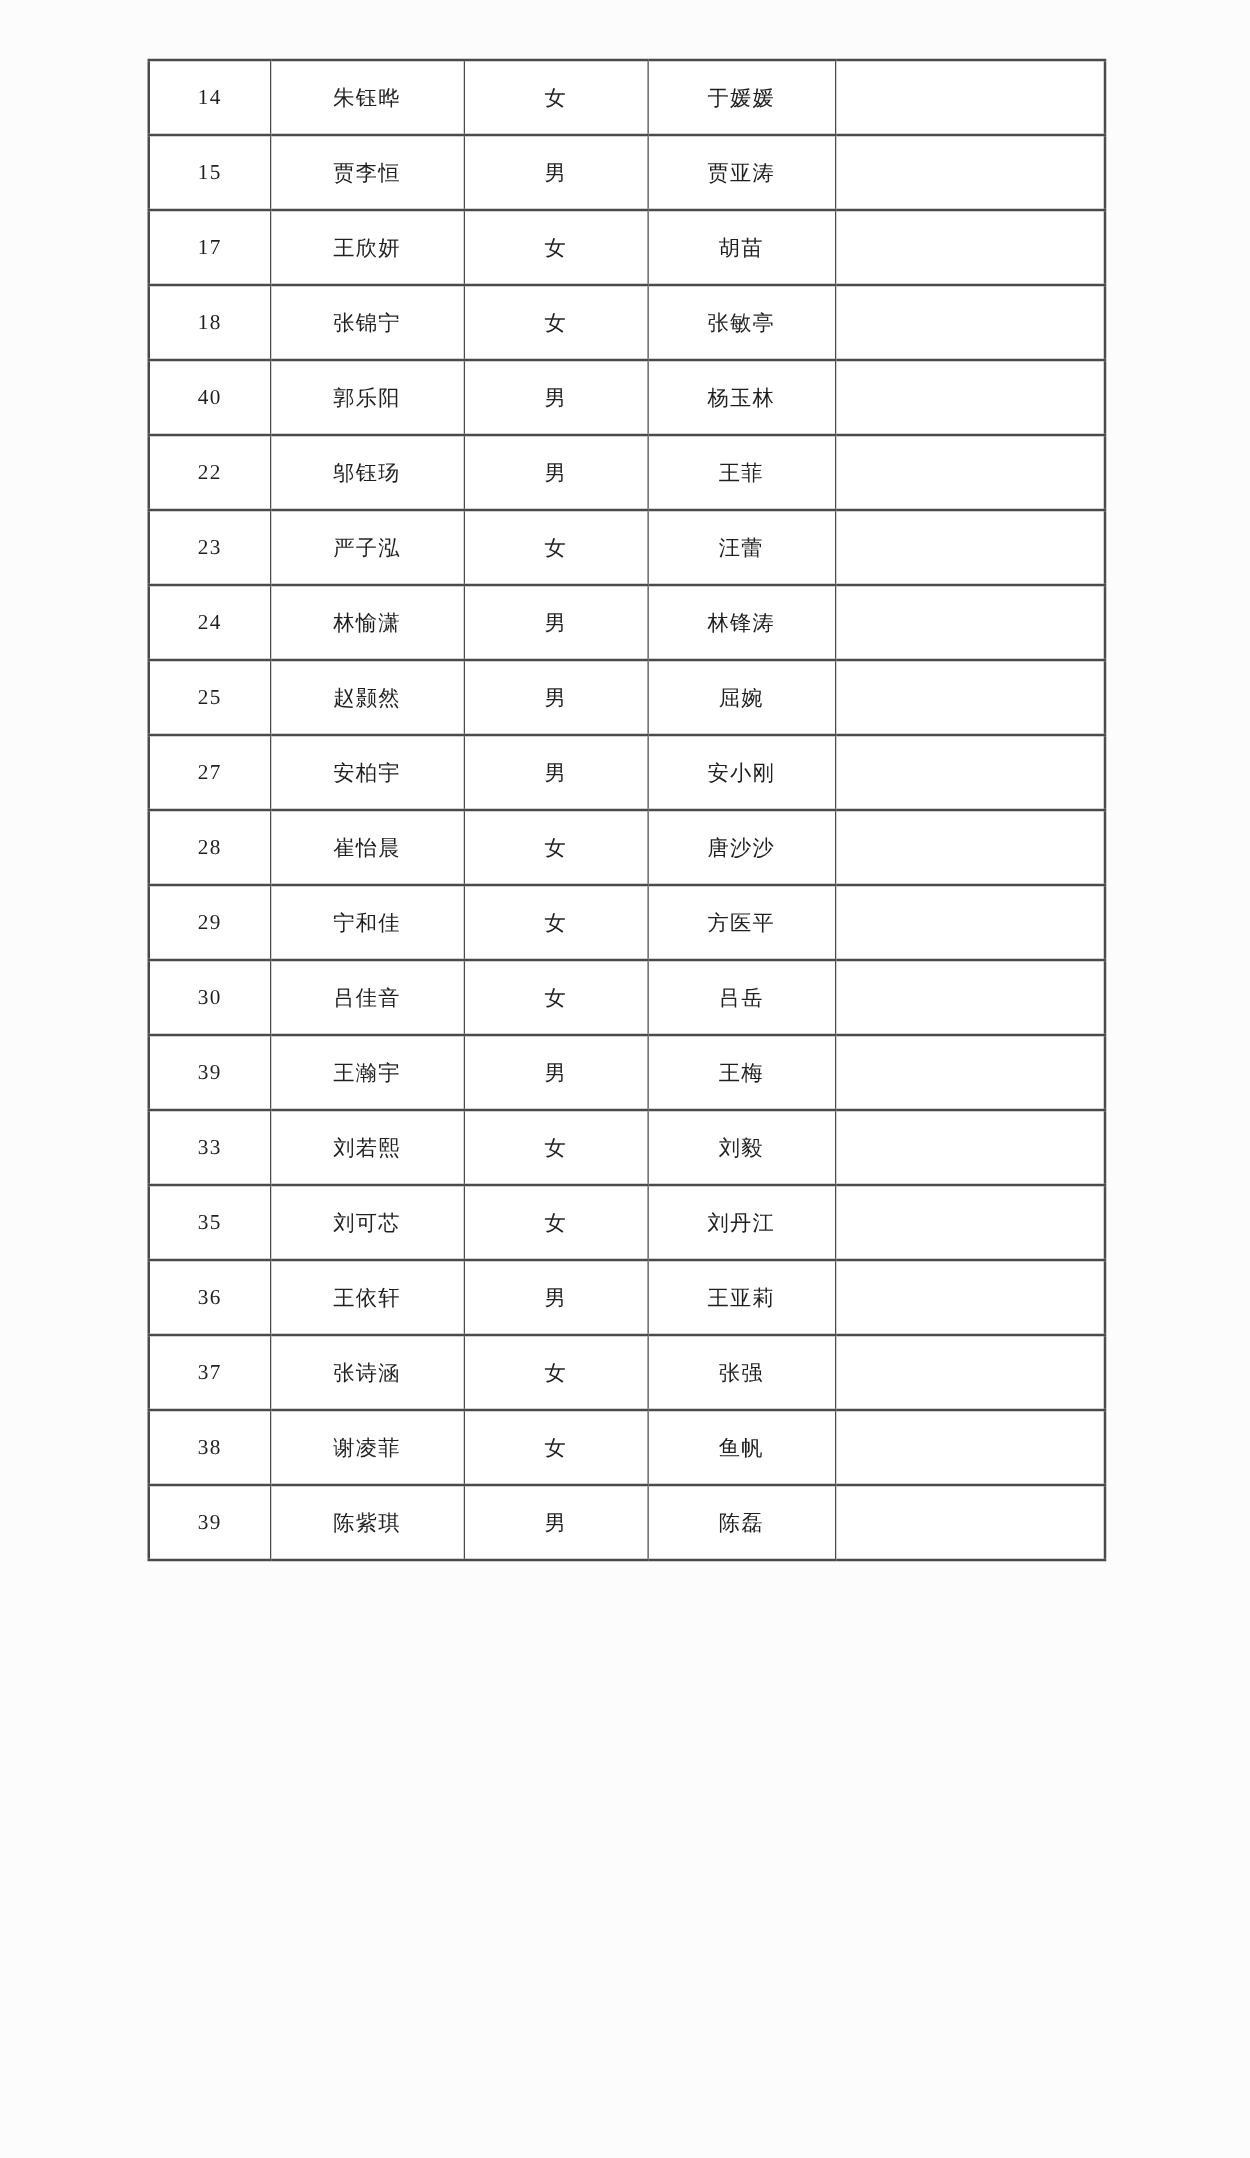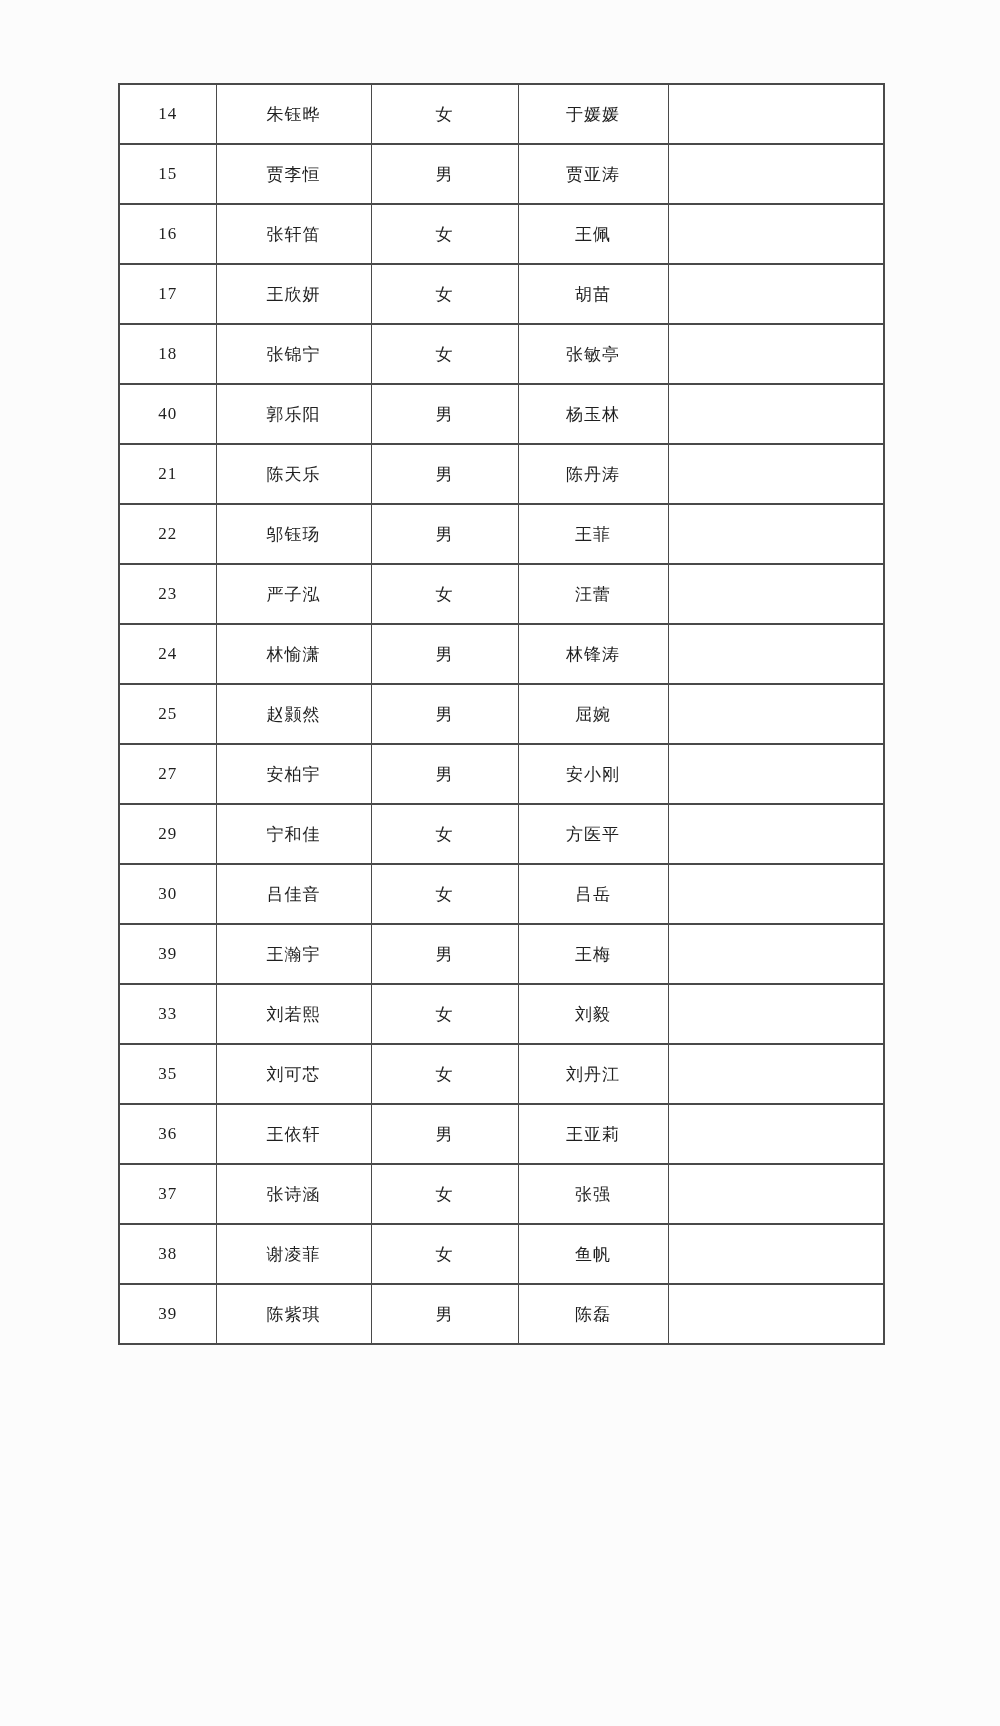--- a/index.html
+++ b/index.html
@@ -18,21 +18,20 @@
     position: absolute;
     left: 118px;
     top: 47px;
     width: 765px;
     border-collapse: collapse;
     table-layout: fixed;
     font-family: "Liberation Serif", "DejaVu Serif", serif;
     font-size: 17px;
     color: #1f1f1f;
     background: #ffffff;
-    margin-top: 36px;
   }
   table.roster, table.roster td {
     border: 1px solid #4a4a4a;
   }
   table.roster {
     border-width: 2px;
   }
   table.roster td {
     border-top-width: 2px;
     border-bottom-width: 2px;
@@ -71,27 +70,20 @@
     <td></td>
   </tr>
         <tr>
     <td>15</td>
     <td>贾李恒</td>
     <td>男</td>
     <td>贾亚涛</td>
     <td></td>
   </tr>
         <tr>
-    <td>16</td>
-    <td>张轩笛</td>
-    <td>女</td>
-    <td>王佩</td>
-    <td></td>
-  </tr>
-        <tr>
     <td>17</td>
     <td>王欣妍</td>
     <td>女</td>
     <td>胡苗</td>
     <td></td>
   </tr>
         <tr>
     <td>18</td>
     <td>张锦宁</td>
     <td>女</td>
@@ -99,27 +91,20 @@
     <td></td>
   </tr>
         <tr>
     <td>40</td>
     <td>郭乐阳</td>
     <td>男</td>
     <td>杨玉林</td>
     <td></td>
   </tr>
         <tr>
-    <td>21</td>
-    <td>陈天乐</td>
-    <td>男</td>
-    <td>陈丹涛</td>
-    <td></td>
-  </tr>
-        <tr>
     <td>22</td>
     <td>邬钰玚</td>
     <td>男</td>
     <td>王菲</td>
     <td></td>
   </tr>
         <tr>
     <td>23</td>
     <td>严子泓</td>
     <td>女</td>
@@ -138,20 +123,27 @@
     <td>赵颢然</td>
     <td>男</td>
     <td>屈婉</td>
     <td></td>
   </tr>
         <tr>
     <td>27</td>
     <td>安柏宇</td>
     <td>男</td>
     <td>安小刚</td>
+    <td></td>
+  </tr>
+        <tr>
+    <td>28</td>
+    <td>崔怡晨</td>
+    <td>女</td>
+    <td>唐沙沙</td>
     <td></td>
   </tr>
         <tr>
     <td>29</td>
     <td>宁和佳</td>
     <td>女</td>
     <td>方医平</td>
     <td></td>
   </tr>
         <tr>

